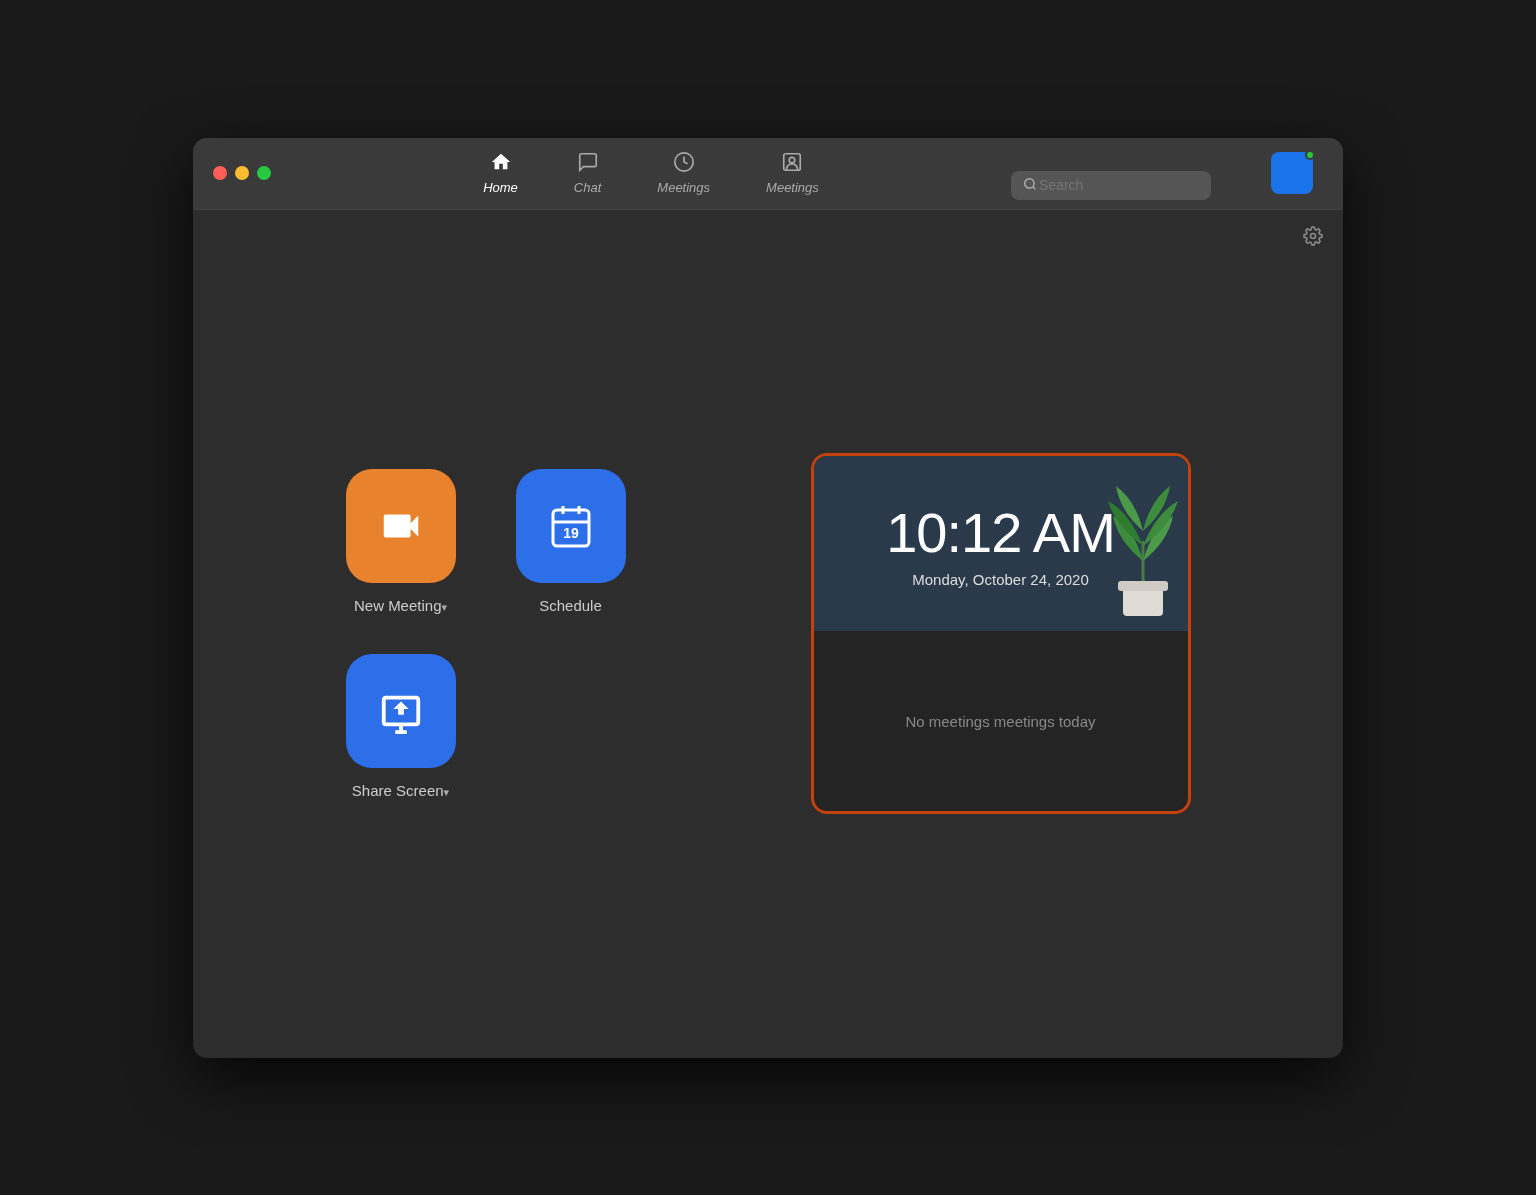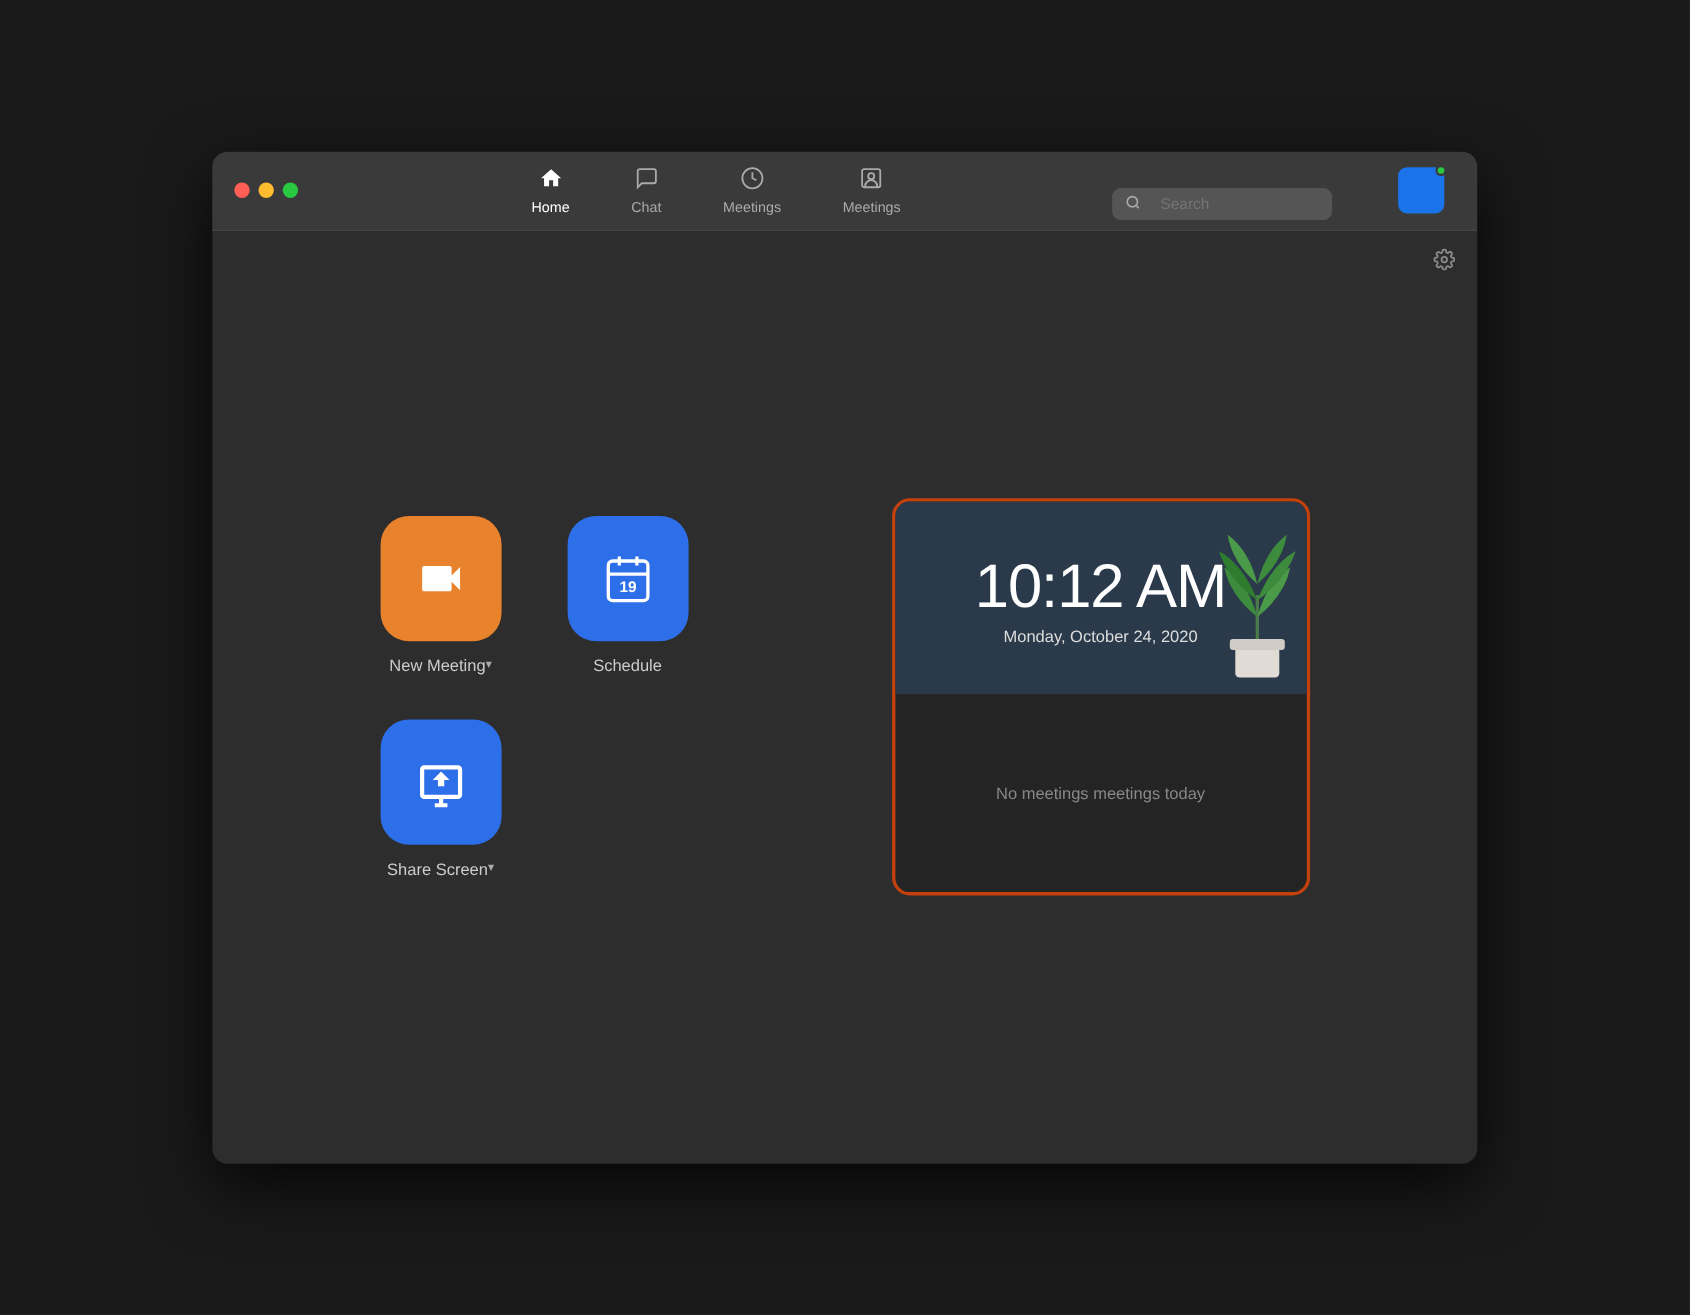--- a/index.html
+++ b/index.html
@@ -62,20 +62,21 @@
 
     .nav-tab {
       display: flex;
       flex-direction: column;
       align-items: center;
       gap: 4px;
       padding: 8px 28px;
       cursor: pointer;
       color: #aaa;
       font-size: 13px;
+      font-style: italic;
     }
 
     .nav-tab.active {
       color: #fff;
     }
 
     .nav-tab-icon {
       font-size: 20px;
       line-height: 1;
     }
@@ -90,21 +91,21 @@
       margin-left: auto;
       margin-right: 60px;
     }
 
     .search-box {
       display: flex;
       align-items: center;
       background: #555;
       border-radius: 8px;
       padding: 6px 12px;
-      gap: 18px;
+      gap: 2px;
       width: 200px;
       margin-top: 24px;
     }
 
     .search-box-icon {
       color: #aaa;
       font-size: 14px;
     }
 
     .search-box-input {
@@ -162,21 +163,21 @@
       color: white;
     }
 
     .btn-orange { background: #e8822c; }
     .btn-blue { background: #2d6fe8; }
 
     .action-label {
       color: #ccc;
       font-size: 15px;
       display: flex;
-      align-items: flex-start;
+      align-items: flex-end;
       gap: 0;
     }
 
     .chevron {
       font-size: 11px;
       color: #aaa;
     }
 
     
     .clock-card {

